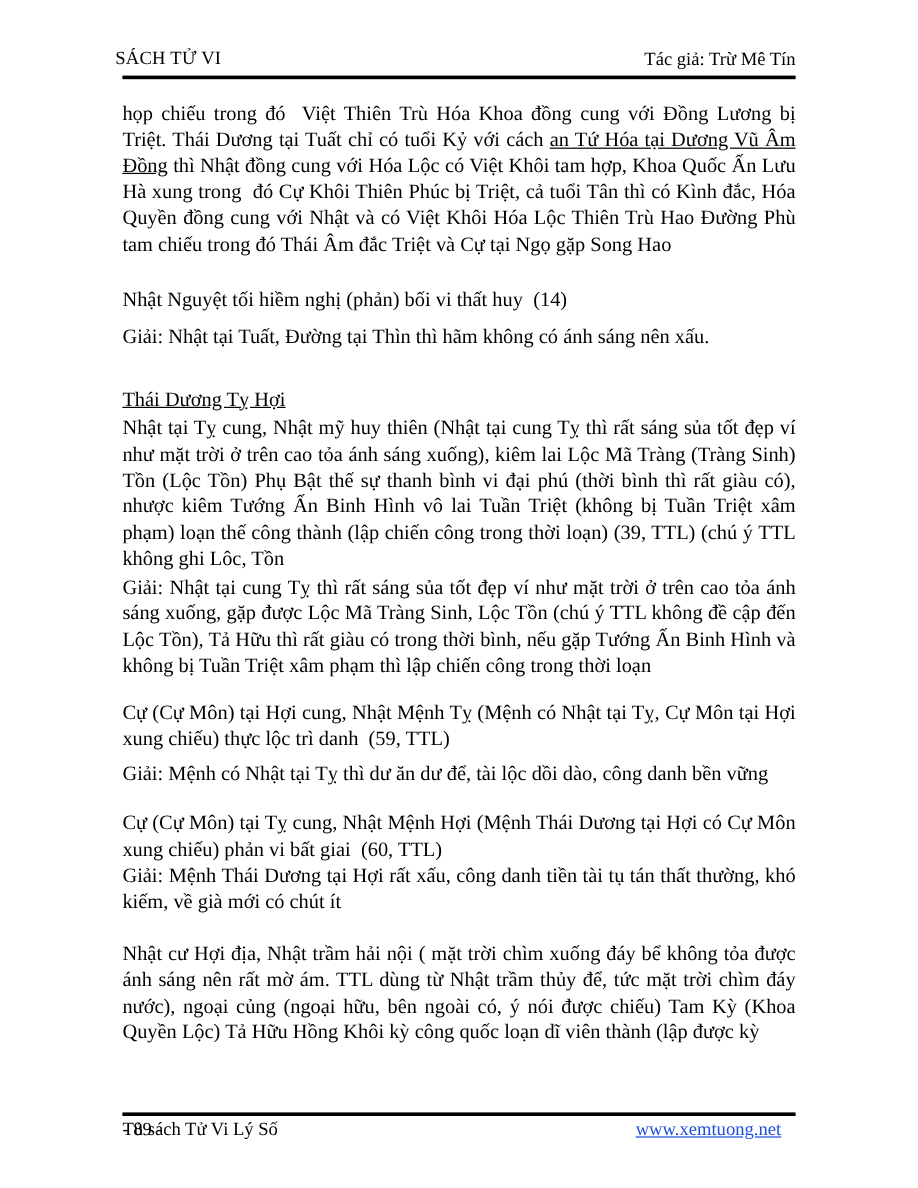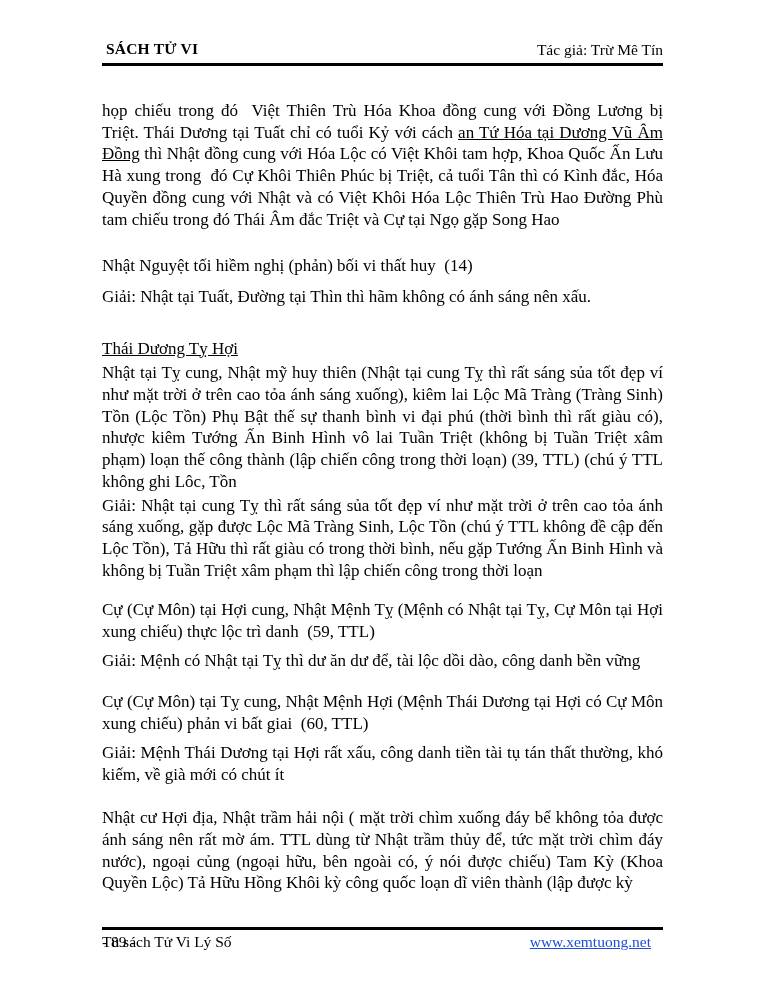--- a/index.html
+++ b/index.html
@@ -7,36 +7,36 @@
     position:relative;
     width:765px; height:990px;
     background:#ffffff;
     font-family:"Liberation Serif", serif;
     color:#000;
     overflow:hidden;
     margin:0 auto;
   }
   
   .header-left {
-    position:absolute; left:106px; top:40px;
-    font-size:15.5px; font-weight:bold; letter-spacing:0.2px;
+    position:absolute; left:96px; top:40px;
+    font-size:15.5px; font-weight:normal; letter-spacing:0.2px;
   }
   .header-right {
     position:absolute; right:102px; top:41px;
     font-size:15.5px;
   }
   .rule {
     position:absolute; left:102px; width:561px; height:3px;
     background:#000;
   }
   .rule-top   { top:63px; }
   .rule-bottom{ top:927px; }
   
   .body-col {
-    position:absolute; left:102px; top:68px; width:561px;
+    position:absolute; left:102px; top:52px; width:561px;
   }
   .block {
     font-size:17px;
     line-height:21.7px;
     text-align:justify;
   }
   .heading { text-align:left; }
   .u { text-decoration:underline; }
   
   .footer-left {
@@ -68,21 +68,21 @@
   <div class="body-col">
       <div class="block para" style="margin-top: 32px;"><span>họp chiếu trong đó&nbsp; Việt Thiên Trù Hóa Khoa đồng cung với Đồng Lương bị Triệt. Thái Dương tại Tuất chỉ có tuổi Kỷ với cách </span><span class="u">an Tứ Hóa tại Dương Vũ Âm Đồng</span><span> thì Nhật đồng cung với Hóa Lộc có Việt Khôi tam hợp, Khoa Quốc Ấn Lưu Hà xung trong&nbsp; đó Cự Khôi Thiên Phúc bị Triệt, cả tuổi Tân thì có Kình đắc, Hóa Quyền đồng cung với Nhật và có Việt Khôi Hóa Lộc Thiên Trù Hao Đường Phù tam chiếu trong đó Thái Âm đắc Triệt và Cự tại Ngọ gặp Song Hao</span></div>
       <div class="block para" style="margin-top: 25px;"><span>Nhật Nguyệt tối hiềm nghị (phản) bối vi thất huy&nbsp; (14)</span></div>
       <div class="block para" style="margin-top: 9px;"><span>Giải: Nhật tại Tuất, Đường tại Thìn thì hãm không có ánh sáng nên xấu.</span></div>
       <div class="block heading" style="margin-top: 30px;"><span class="u">Thái Dương Tỵ Hợi</span></div>
       <div class="block para" style="margin-top: 3px;"><span>Nhật tại Tỵ cung, Nhật mỹ huy thiên (Nhật tại cung Tỵ thì rất sáng sủa tốt đẹp ví như mặt trời ở trên cao tỏa ánh sáng xuống), kiêm lai Lộc Mã Tràng (Tràng Sinh) Tồn (Lộc Tồn) Phụ Bật thế sự thanh bình vi đại phú (thời bình thì rất giàu có), nhược kiêm Tướng Ấn Binh Hình vô lai Tuần Triệt (không bị Tuần Triệt xâm phạm) loạn thế công thành (lập chiến công trong thời loạn) (39, TTL) (chú ý TTL không ghi Lôc, Tồn</span></div>
       <div class="block para" style="margin-top: 2px;"><span>Giải: Nhật tại cung Tỵ thì rất sáng sủa tốt đẹp ví như mặt trời ở trên cao tỏa ánh sáng xuống, gặp được Lộc Mã Tràng Sinh, Lộc Tồn (chú ý TTL không đề cập đến Lộc Tồn), Tả Hữu thì rất giàu có trong thời bình, nếu gặp Tướng Ấn Binh Hình và không bị Tuần Triệt xâm phạm thì lập chiến công trong thời loạn</span></div>
       <div class="block para" style="margin-top: 18px;"><span>Cự (Cự Môn) tại Hợi cung, Nhật Mệnh Tỵ (Mệnh có Nhật tại Tỵ, Cự Môn tại Hợi xung chiếu) thực lộc trì danh&nbsp; (59, TTL)</span></div>
       <div class="block para" style="margin-top: 7px;"><span>Giải: Mệnh có Nhật tại Tỵ thì dư ăn dư để, tài lộc dồi dào, công danh bền vững</span></div>
       <div class="block para" style="margin-top: 20px;"><span>Cự (Cự Môn) tại Tỵ cung, Nhật Mệnh Hợi (Mệnh Thái Dương tại Hợi có Cự Môn xung chiếu) phản vi bất giai&nbsp; (60, TTL)</span></div>
-      <div class="block para" style="margin-top: 7px;"><span>Giải: Mệnh Thái Dương tại Hợi rất xấu, công danh tiền tài tụ tán thất thường, khó kiếm, về già mới có chút ít</span></div>
+      <div class="block para" style=""><span>Giải: Mệnh Thái Dương tại Hợi rất xấu, công danh tiền tài tụ tán thất thường, khó kiếm, về già mới có chút ít</span></div>
       <div class="block para" style="margin-top: 22px;"><span>Nhật cư Hợi địa, Nhật trầm hải nội ( mặt trời chìm xuống đáy bể không tỏa được ánh sáng nên rất mờ ám. TTL dùng từ Nhật trầm thủy để, tức mặt trời chìm đáy nước), ngoại củng (ngoại hữu, bên ngoài có, ý nói được chiếu) Tam Kỳ (Khoa Quyền Lộc) Tả Hữu Hồng Khôi kỳ công quốc loạn dĩ viên thành (lập được kỳ</span></div>
     </div>
 
   <div class="rule rule-bottom"></div>
 
   <span class="footer-left">Tủ sách Tử Vi Lý Số</span>
 
   <span class="footer-center">- 89 -</span>
 
   <a class="footer-link" href="#" style="color: #1d4ed8;">www.xemtuong.net</a>

